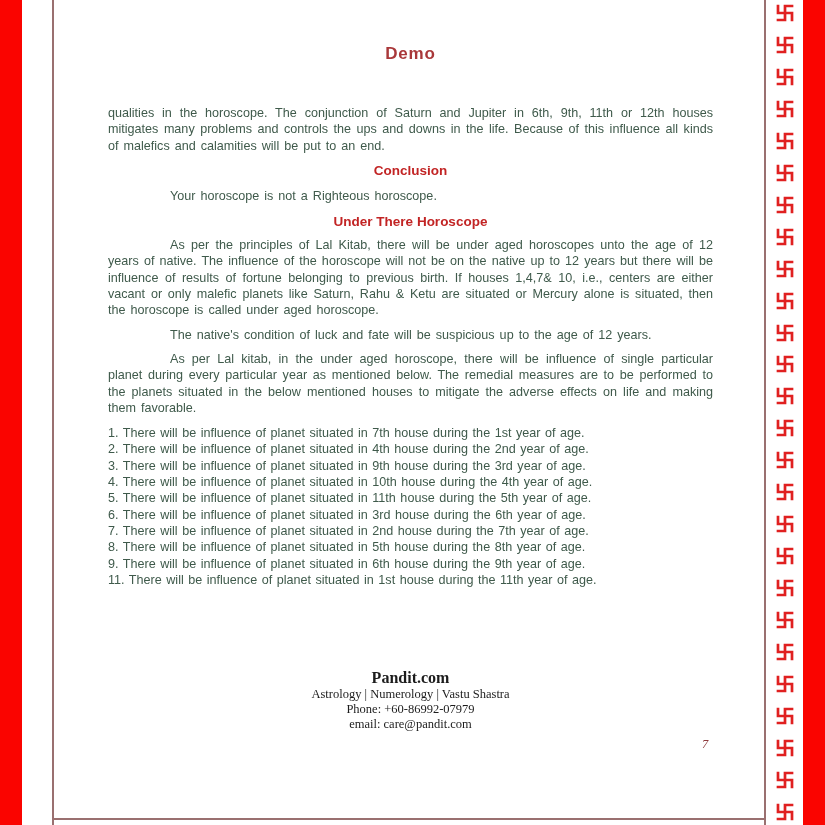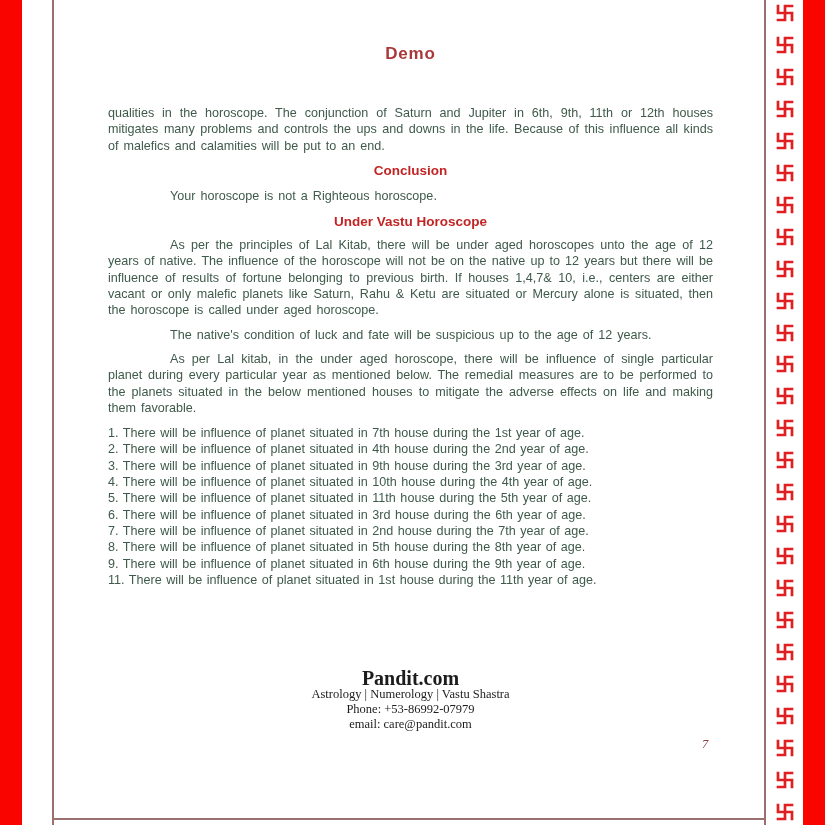--- a/index.html
+++ b/index.html
@@ -55,21 +55,21 @@
   .num-list div {
     color: var(--body-text, #3f5a4b);
     font-size: 12.6px; line-height: 16.3px;
     white-space: nowrap; word-spacing: 1px;
   }
 
   .footer {
     margin-top: 81px; text-align: center;
     font-family: "Liberation Serif", serif; color: var(--footer-text, #1c1c1c);
   }
-  .footer-brand { font-size: 20px; font-weight: bold; line-height: 18px; }
+  .footer-brand { font-size: 16px; font-weight: bold; line-height: 18px; }
   .footer-line  { font-size: 12.5px; line-height: 15px; }
 
   .page-number {
     position: absolute; left: 702px; top: 737px;
     font-family: "Liberation Serif", serif; font-style: italic;
     font-size: 12.5px; color: var(--page-number-color, #8d3a3c);
   }
 </style>
 </head>
 <body>
@@ -163,21 +163,21 @@
   </div>
 
 <div class="content">
   <div class="doc-title">Demo</div>
 
   <p class="para p1">qualities in the horoscope. The conjunction of Saturn and Jupiter in 6th, 9th, 11th or 12th houses mitigates many problems and controls the ups and downs in the life. Because of this influence all kinds of malefics and calamities will be put to an end.</p>
 
   <div class="heading">Conclusion</div>
   <p class="para indent p-conclusion">Your horoscope is not a Righteous horoscope.</p>
 
-  <div class="heading h-underaged">Under Vastu Horoscope</div>
+  <div class="heading h-underaged">Under There Horoscope</div>
   <p class="para indent p2">As per the principles of Lal Kitab, there will be under aged horoscopes unto the age of 12 years of native. The influence of the horoscope will not be on the native up to 12 years but there will be influence of results of fortune belonging to previous birth. If houses 1,4,7&amp; 10, i.e., centers are either vacant or only malefic planets like Saturn, Rahu &amp; Ketu are situated or Mercury alone is situated, then the horoscope is called under aged horoscope.</p>
   <p class="para indent p3">The native's condition of luck and fate will be suspicious up to the age of 12 years.</p>
   <p class="para indent p4">As per Lal kitab, in the under aged horoscope, there will be influence of single particular planet during every particular year as mentioned below. The remedial measures are to be performed to the planets situated in the below mentioned houses to mitigate the adverse effects on life and making them favorable.</p>
 
   <div class="num-list">
 
   <div>1. There will be influence of planet situated in 7th house during the 1st year of age.</div>
       <div>2. There will be influence of planet situated in 4th house during the 2nd year of age.</div>
       <div>3. There will be influence of planet situated in 9th house during the 3rd year of age.</div>
       <div>4. There will be influence of planet situated in 10th house during the 4th year of age.</div>
@@ -185,18 +185,18 @@
       <div>6. There will be influence of planet situated in 3rd house during the 6th year of age.</div>
       <div>7. There will be influence of planet situated in 2nd house during the 7th year of age.</div>
       <div>8. There will be influence of planet situated in 5th house during the 8th year of age.</div>
       <div>9. There will be influence of planet situated in 6th house during the 9th year of age.</div>
       <div>11. There will be influence of planet situated in 1st house during the 11th year of age.</div>
     </div>
 
   <div class="footer">
     <div class="footer-brand">Pandit.com</div>
     <div class="footer-line">Astrology | Numerology | Vastu Shastra</div>
-    <div class="footer-line">Phone: +53-86992-07979</div>
+    <div class="footer-line">Phone: +60-86992-07979</div>
     <div class="footer-line">email: care@pandit.com</div>
   </div>
 </div>
 
 <div class="page-number">7</div>
 
 </body></html>

